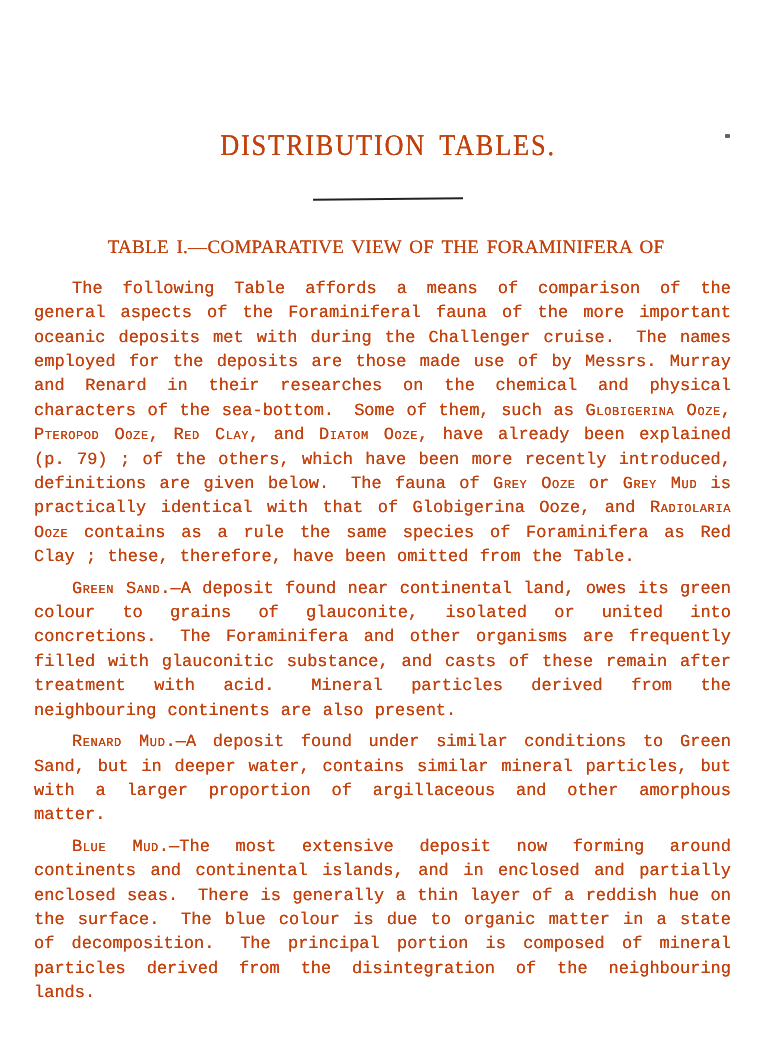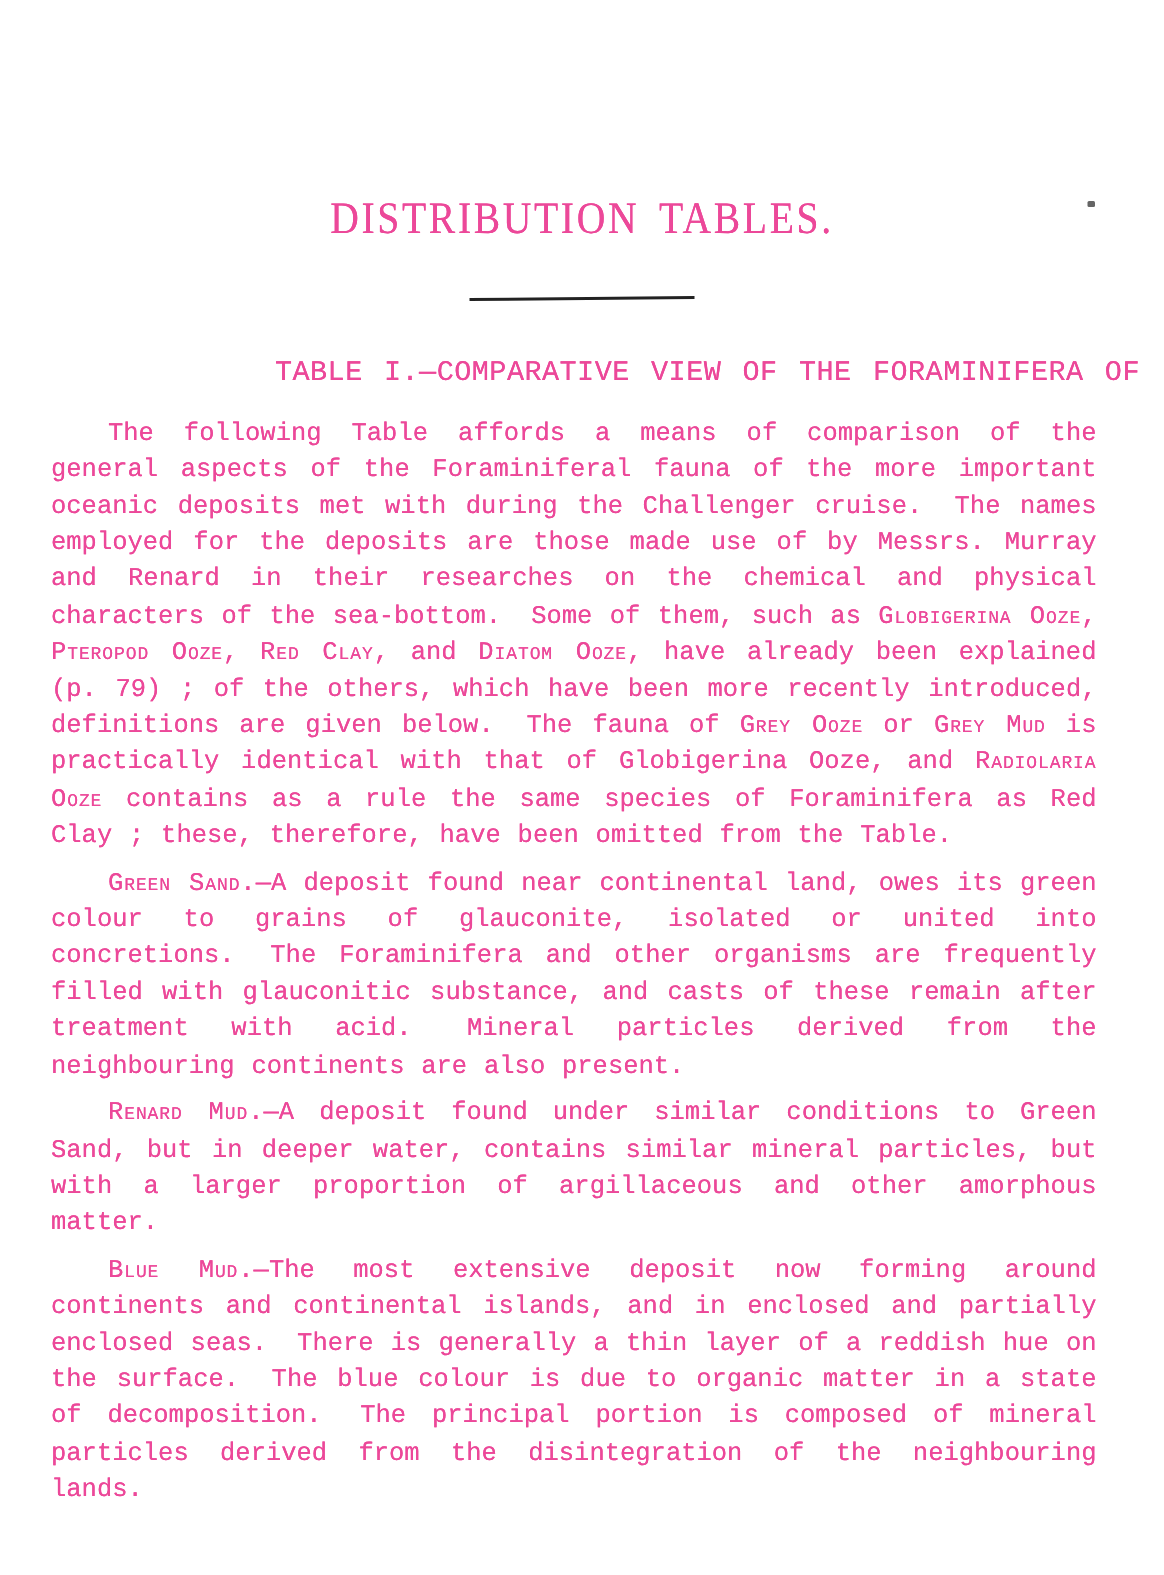--- a/index.html
+++ b/index.html
@@ -7,21 +7,21 @@
     padding: 0;
     background: #ffffff;
   }
   .page {
     position: relative;
     width: 776px;
     height: 1050px;
     background: #ffffff;
     overflow: hidden;
     font-family: "Liberation Serif", serif;
-    color: #ec4899;
+    color: #c2410c;
     text-rendering: geometricPrecision;
   }
   .title {
     margin: 130px 0 0 0;
     text-align: center;
     font-weight: normal;
     font-size: 30px;
     line-height: 32px;
     letter-spacing: 2px;
     word-spacing: 6px;
@@ -30,29 +30,28 @@
     text-shadow: 0 0 0.4px currentColor;
   }
   .rule {
     width: 150px;
     height: 1.8px;
     background: #222222;
     margin: 36px auto 0 auto;
     transform: rotate(-0.5deg);
   }
   .table-heading {
-    margin: 34px 16px 0 0;
-    text-align: right;
+    margin: 34px 4px 0 0;
+    text-align: center;
     font-weight: normal;
     font-size: 19px;
     line-height: 28px;
     letter-spacing: 0.3px;
     word-spacing: 2.5px;
     text-shadow: 0 0 0.4px currentColor;
-    font-family: Liberation Mono, monospace;
   }
   .th-line { display: block; }
   .body-text {
     margin: 16px 45px 0 34px;
     font-size: 17px;
     line-height: 24.4px;
     text-align: justify;
     word-spacing: 1px;
     text-shadow: 0 0 0.3px currentColor;
     font-family: Liberation Mono, monospace;

